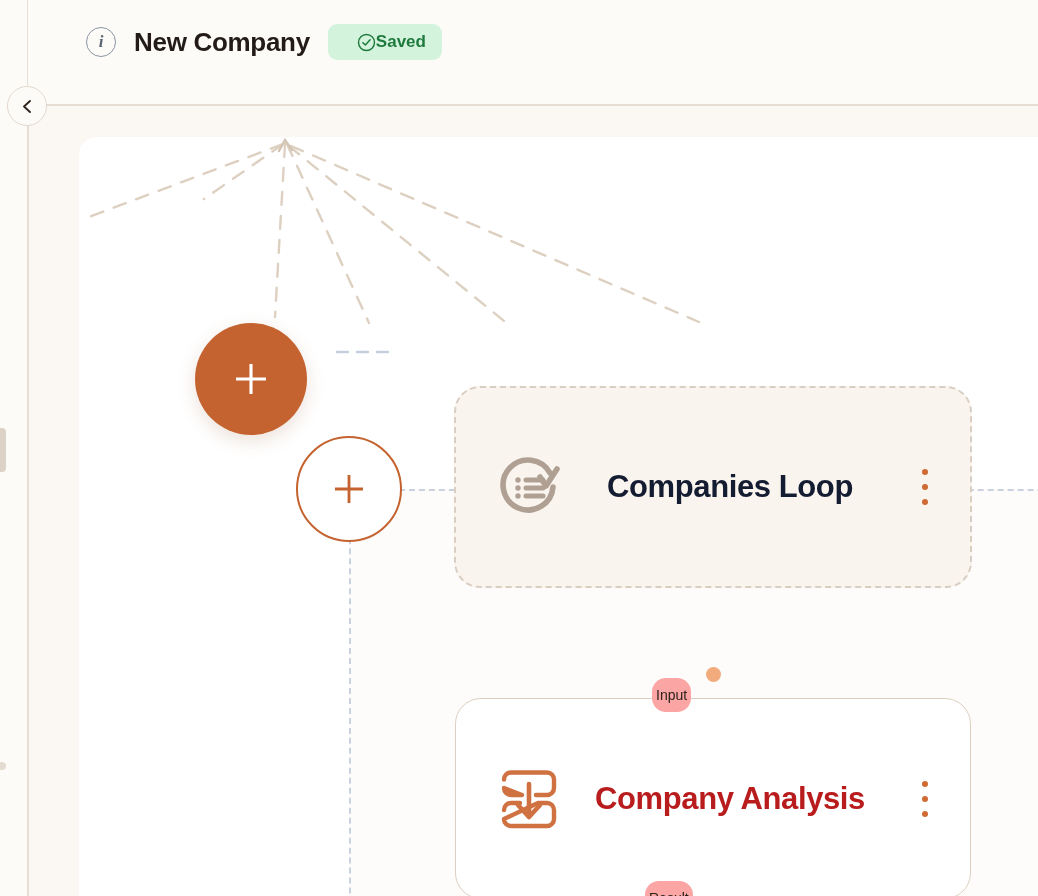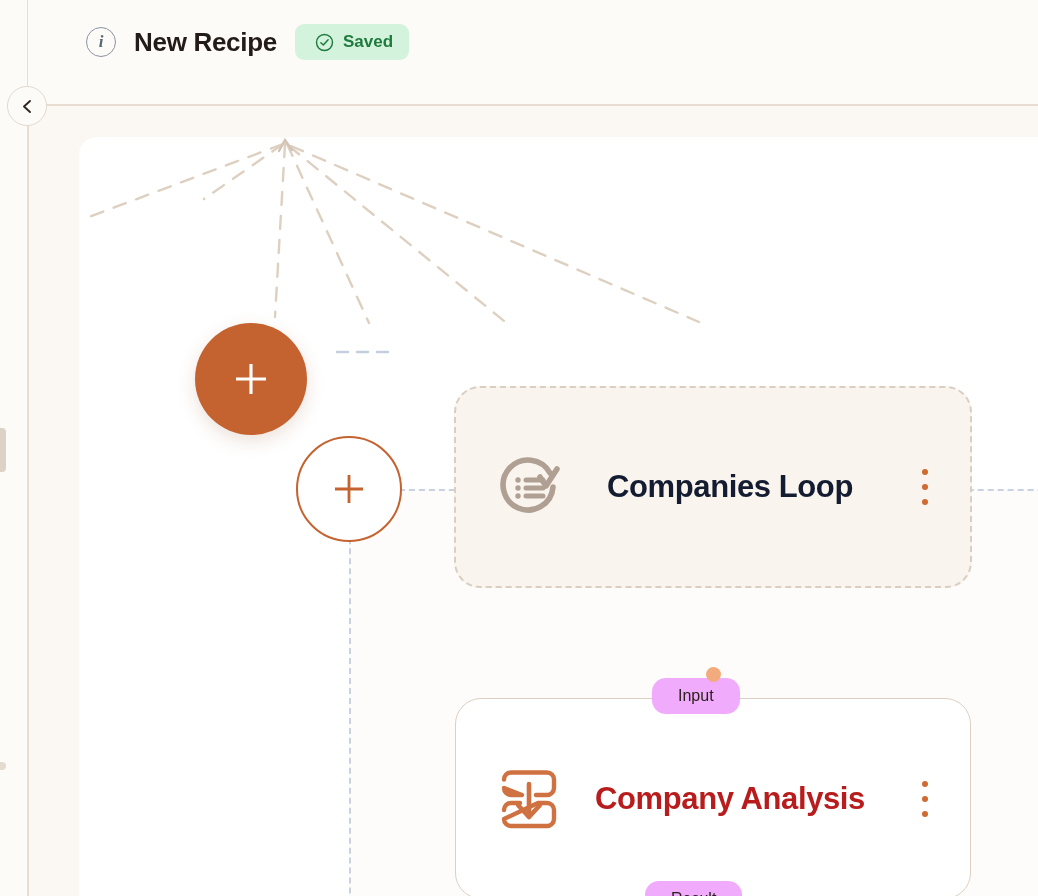--- a/index.html
+++ b/index.html
@@ -81,24 +81,24 @@
   .page-title {
     font-size: 26px;
     font-weight: bold;
     color: #231b17;
     letter-spacing: -0.3px;
     white-space: nowrap;
   }
   .saved-badge {
     display: flex;
     align-items: center;
-    gap: 9px;
+    gap: 0;
     background: #d4f3dd;
     border-radius: 9px;
-    padding: 8px 16px 8px 20px;
+    padding: 8px 16px 8px 29px;
     white-space: nowrap;
   }
   .saved-badge .badge-text {
     font-size: 17px;
     font-weight: bold;
     color: #1f7a3d;
   }
   .check-circle {
     width: 19px; height: 19px;
     display: block;
@@ -235,24 +235,24 @@
   .kebab i {
     display: block;
     width: 6px; height: 6px;
     border-radius: 50%;
     background: #cf6a33;
   }
 
   
   .port-pill {
     position: absolute;
-    background: #f0abfc;
+    background: #fca5a5;
     border-radius: 14px;
-    padding: 9px 26px;
-    font-size: 16px;
+    padding: 9px 4px;
+    font-size: 14px;
     color: #2b211b;
     white-space: nowrap;
     z-index: 20;
   }
   .port-input {
     left: 573px; top: 541px;
   }
   .port-result {
     left: 566px; top: 744px;
   }
@@ -271,21 +271,21 @@
 <div id="app">
 
   <div class="left-rail"></div>
   <div class="rail-divider"></div>
   <div class="rail-tab one"></div>
   <div class="rail-tab two"></div>
 
   <div class="header">
     <div class="header-inner">
       <div class="info-icon">i</div>
-      <div class="page-title">New Recipe</div>
+      <div class="page-title">New Company</div>
       <div class="saved-badge">
         <svg class="check-circle" viewBox="0 0 20 20">
           <circle cx="10" cy="10" r="8.4" fill="none" stroke="#1f7a3d" stroke-width="1.5"></circle>
           <path d="M6.2 10.2 L8.8 12.7 L13.8 7.2" fill="none" stroke="#1f7a3d" stroke-width="1.6" stroke-linecap="round" stroke-linejoin="round"></path>
         </svg>
         <span class="badge-text">Saved</span>
       </div>
     </div>
   </div>
   <div class="header-divider"></div>

